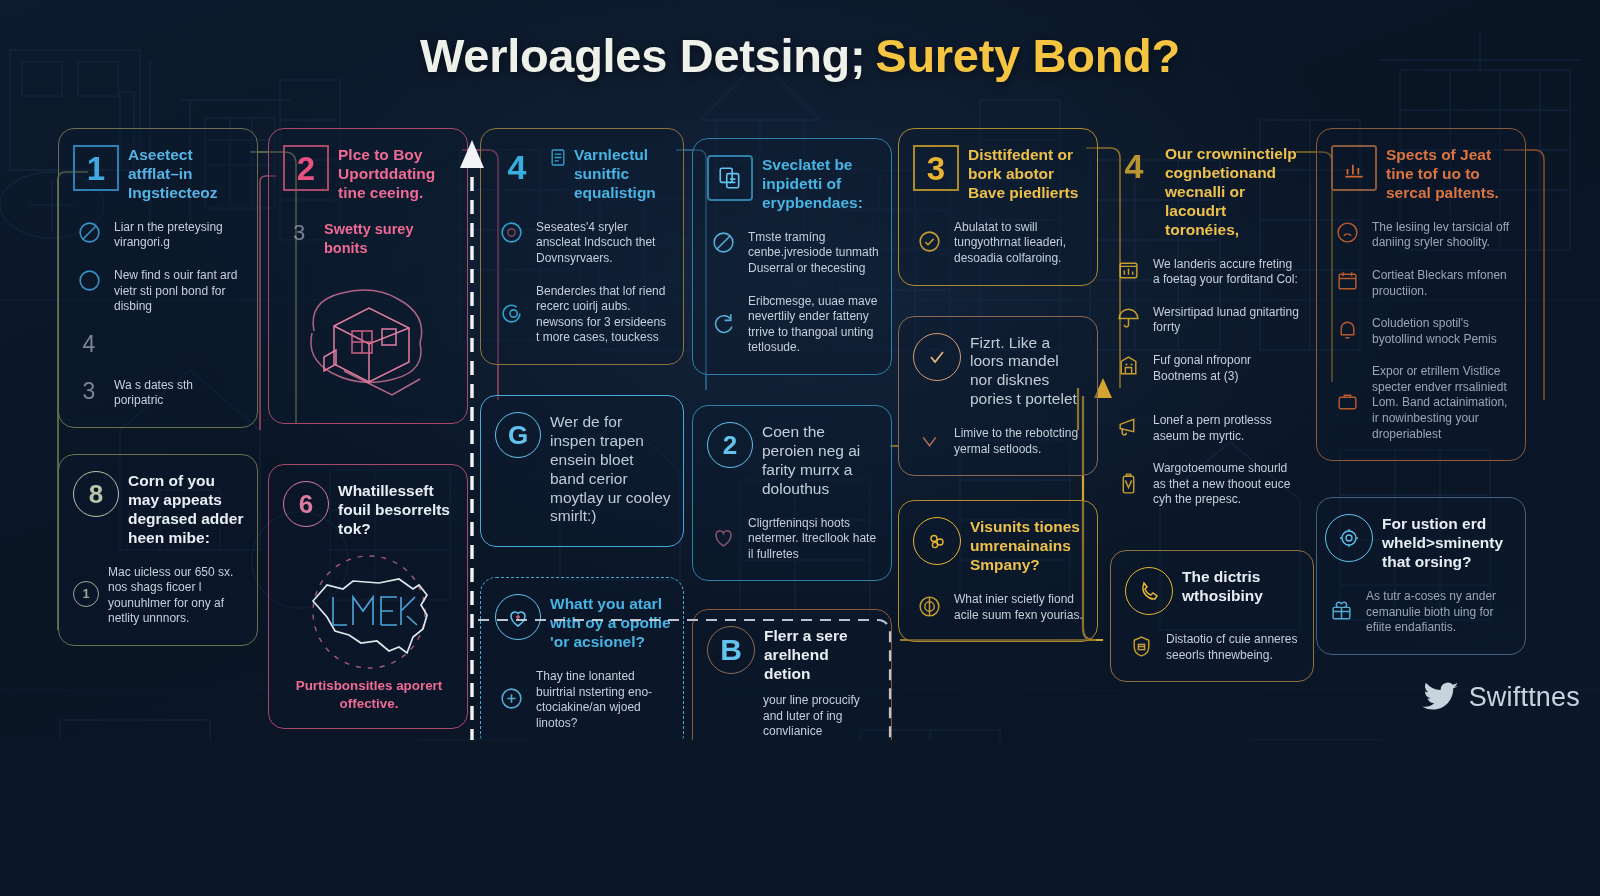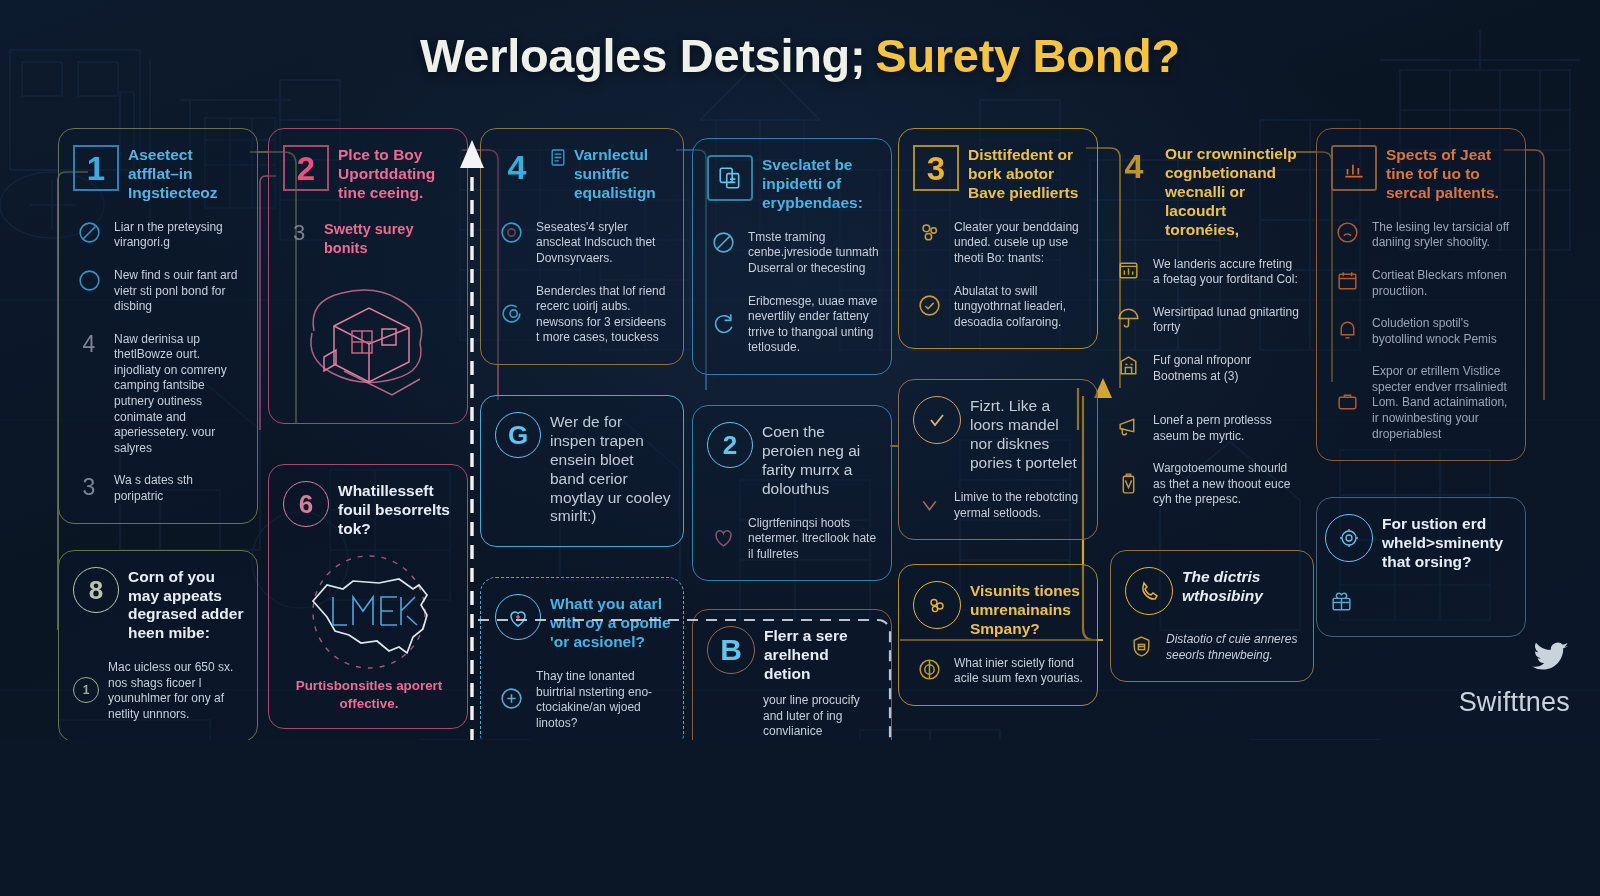--- a/index.html
+++ b/index.html
@@ -146,24 +146,23 @@
 
   
   .illus { display:flex; align-items:center; justify-content:center; margin: 8px 0 6px; }
   .caption {
     font-size: 13.4px; font-weight: bold; line-height: 1.3;
     text-align: center; margin-top: 6px;
   }
 
   
   .watermark {
-    position: absolute; right: 30px; bottom: 22px;
-    display: flex; align-items: flex-end; gap: 9px;
+    position: absolute; right: 20px; bottom: 22px;
+    display: flex; align-items: flex-start; gap: 9px;
     z-index: 7;
-    flex-direction: column;
   }
   .watermark .wm-text {
     font-size: 27px; color: #c9d3dd; letter-spacing: .2px;
   }
 </style>
 </head>
 <body>
 
 <div id="stage">
 
@@ -278,21 +277,20 @@
       <div class="row">
         <div class="ico c-blue">
           <svg viewBox="0 0 24 24" fill="none" stroke="currentColor" stroke-width="1.5">
               <circle cx="12" cy="12" r="9"></circle>
             </svg>
         </div>
         <div class="body-text">New find s ouir fant ard vietr sti ponl bond for disbing</div>
       </div>
       <div class="row">
         <div class="ico" style="color:#8e9aa8;font-size:23px;">4</div>
-        <div class="body-text">Naw derinisa up thetlBowze ourt. injodliaty on comreny camping fantsibe putnery outiness conimate and aperiessetery. vour salyres</div>
       </div>
       <div class="row">
         <div class="ico" style="color:#8e9aa8;font-size:23px;">3</div>
         <div class="body-text">Wa s dates sth poripatric</div>
       </div>
     </div>
 
     <div class="card b-olive" style="margin-top:26px;">
       <div class="head">
         <div class="badge-circ" style="color:#b9c4ab;width:46px;height:46px;font-size:26px;">8</div>
@@ -473,30 +471,20 @@
 
   <div class="col" style="left:898px; top:128px; width:200px;">
     <div class="card b-gold">
       <div class="head">
         <div class="badge-sq c-gold b-gold">3</div>
         <div class="head-text tx-gold">Disttifedent or bork abotor Bave piedlierts</div>
       </div>
       <div class="row">
         <div class="ico c-gold">
           <svg viewBox="0 0 24 24" fill="none" stroke="currentColor" stroke-width="1.5">
-              <circle cx="9" cy="8" r="3.2"></circle>
-              <circle cx="16" cy="10" r="2.6"></circle>
-              <circle cx="11" cy="16" r="3"></circle>
-            </svg>
-        </div>
-        <div class="body-text">Cleater your benddaing unded. cusele up use theoti Bo: tnants:</div>
-      </div>
-      <div class="row">
-        <div class="ico c-gold">
-          <svg viewBox="0 0 24 24" fill="none" stroke="currentColor" stroke-width="1.5">
               <circle cx="12" cy="12" r="9"></circle>
               <path d="M8 12.5l2.6 2.6L16 9.5"></path>
             </svg>
         </div>
         <div class="body-text">Abulatat to swill tungyothrnat lieaderi, desoadia colfaroing.</div>
       </div>
     </div>
 
     <div class="card" style="margin-top:30px;border-color:#8a6a55;">
       <div class="head">
@@ -588,21 +576,21 @@
           <svg viewBox="0 0 24 24" fill="none" stroke="currentColor" stroke-width="1.4">
               <rect x="7" y="5" width="10" height="16" rx="1.6"></rect>
               <path d="M10 3h4v2h-4z"></path>
               <path d="M9 9l3 7 3-7"></path>
             </svg>
         </div>
         <div class="body-text">Wargotoemoume shourld as thet a new thoout euce cyh the prepesc.</div>
       </div>
     </div>
 
-    <div class="card b-amber" style="margin-top:24px;font-style:italic;">
+    <div class="card b-amber" style="margin-top:24px;">
       <div class="head">
         <div class="badge-circ c-gold" style="width:48px;height:48px;">
           <svg viewBox="0 0 24 24" width="24" height="24" fill="none" stroke="currentColor" stroke-width="1.5">
               <path d="M7 4l3 4-2 2a10 10 0 0 0 6 6l2-2 4 3-2 3c-6 1-13-6-12-12z"></path>
             </svg>
         </div>
         <div class="head-text tx-white">The dictris wthosibiny</div>
       </div>
       <div class="row">
         <div class="ico c-gold">
@@ -679,20 +667,21 @@
         <div class="head-text tx-white">For ustion erd wheld&gt;sminenty that orsing?</div>
       </div>
       <div class="row">
         <div class="ico c-ltblue">
           <svg viewBox="0 0 24 24" fill="none" stroke="currentColor" stroke-width="1.4">
               <rect x="4" y="9" width="16" height="11" rx="1.2"></rect>
               <path d="M4 13h16M12 9v11"></path>
               <path d="M9 9a2.5 2.5 0 1 1 3-3 2.5 2.5 0 1 1 3 3"></path>
             </svg>
         </div>
+        <div class="body-text dim">As tutr a-coses ny ander cemanulie bioth uing for efiite endafiantis.</div>
       </div>
     </div>
   </div>
 
   <svg id="links-top" viewBox="0 0 1600 896">
     <path d="M472 812 V160" stroke="#f2f4f6" stroke-width="3.4" fill="none" stroke-dasharray="14 9"></path>
     <polygon points="472,140 460,168 484,168" fill="#f2f4f6"></polygon>
 
     <path d="M478 620 h400 a12 12 0 0 1 12 12 v168 a12 12 0 0 1 -12 12 h-388 a12 12 0 0 1 -12 -12" stroke="#cfd8e2" stroke-width="2.2" fill="none" stroke-dasharray="11 8" opacity=".9"></path>
   </svg>

